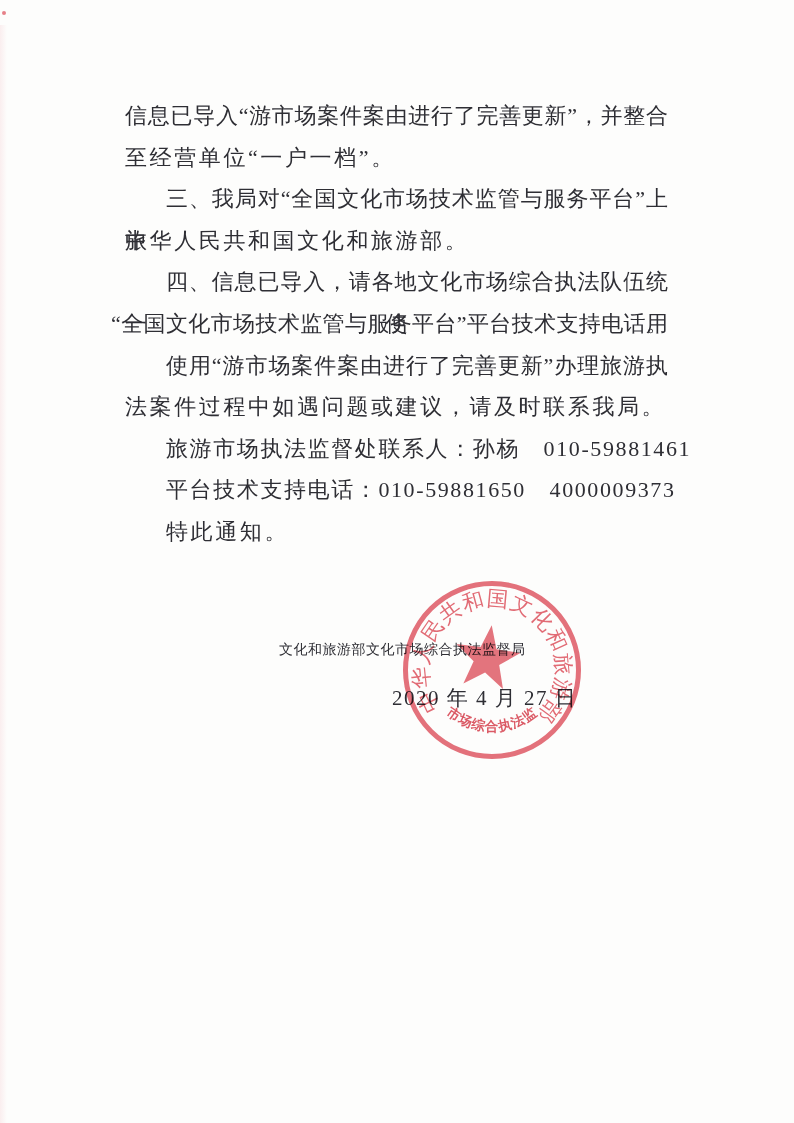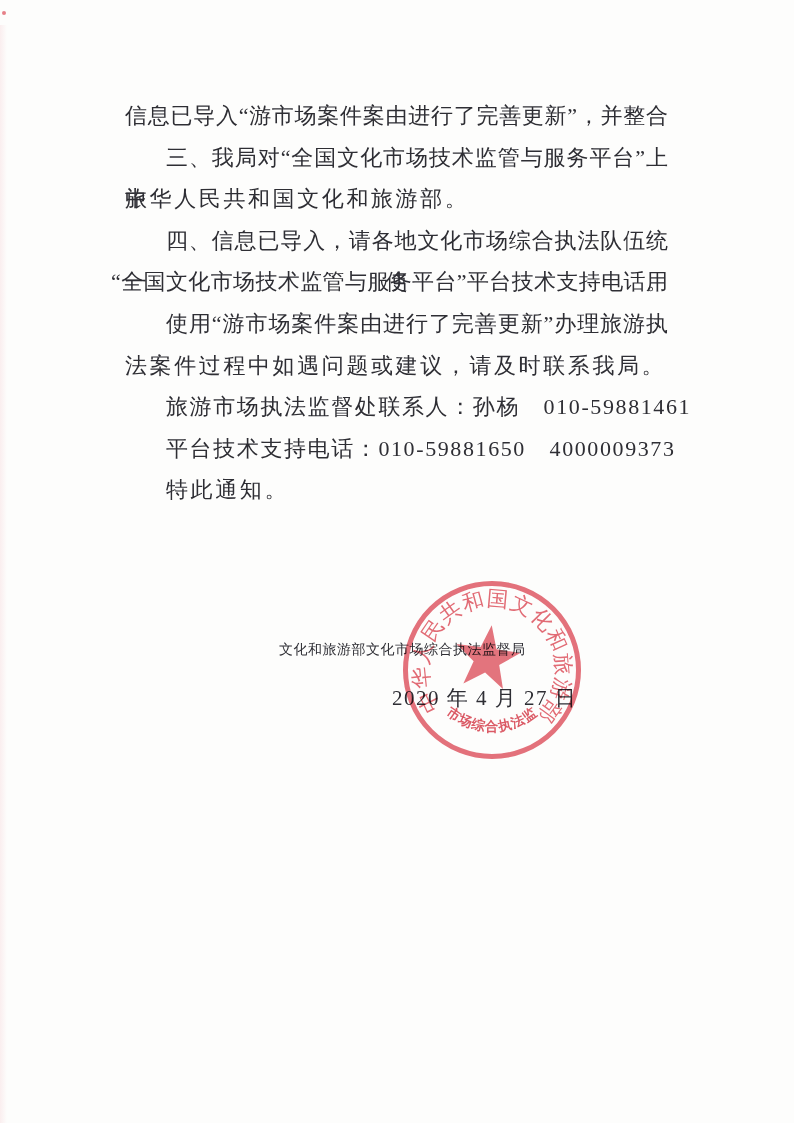--- a/index.html
+++ b/index.html
@@ -105,20 +105,21 @@
 </head>
 <body>
 
 <div class="page">
 
   <div class="edge-strip"></div>
   <div class="corner-dot"></div>
 
   <div class="body-block">
     <div class="line just">信息已导入“游市场案件案由进行了完善更新”，并整合</div>
+    <div class="line">至经营单位“一户一档”。</div>
     <div class="line indent just">三、我局对“全国文化市场技术监管与服务平台”上旅</div>
     <div class="line">中华人民共和国文化和旅游部。</div>
     <div class="line indent just">四、信息已导入，请各地文化市场综合执法队伍统一使用</div>
     <div class="line hang just">“全国文化市场技术监管与服务平台”平台技术支持电话。</div>
     <div class="line indent just">使用“游市场案件案由进行了完善更新”办理旅游执</div>
     <div class="line">法案件过程中如遇问题或建议，请及时联系我局。</div>
     <div class="line indent nums">旅游市场执法监督处联系人：孙杨　010-59881461</div>
     <div class="line indent nums">平台技术支持电话：010-59881650　4000009373</div>
     <div class="line indent">特此通知。</div>
   </div>

